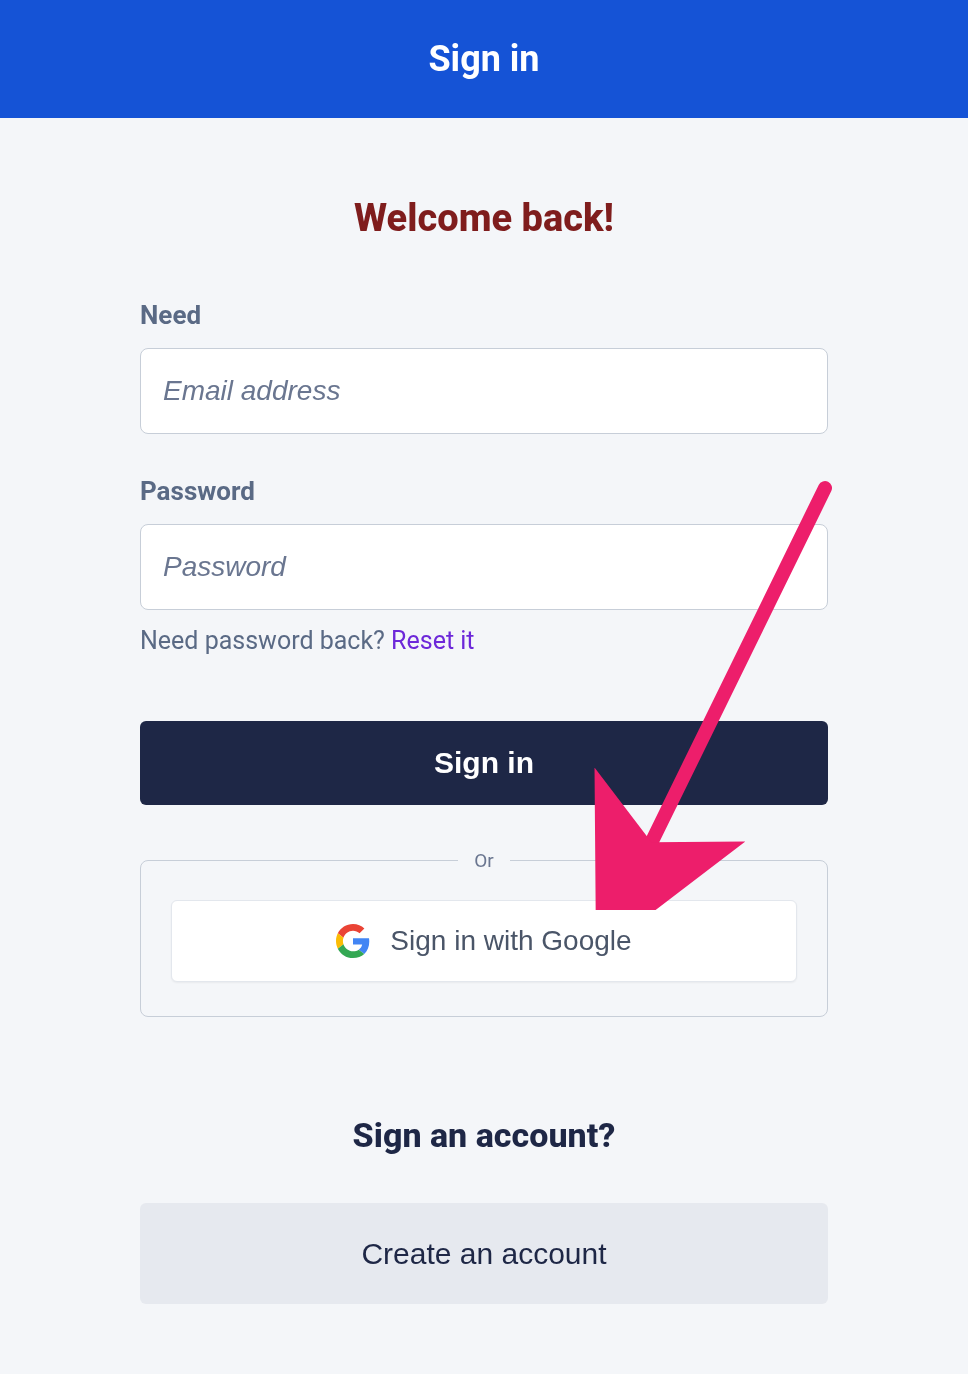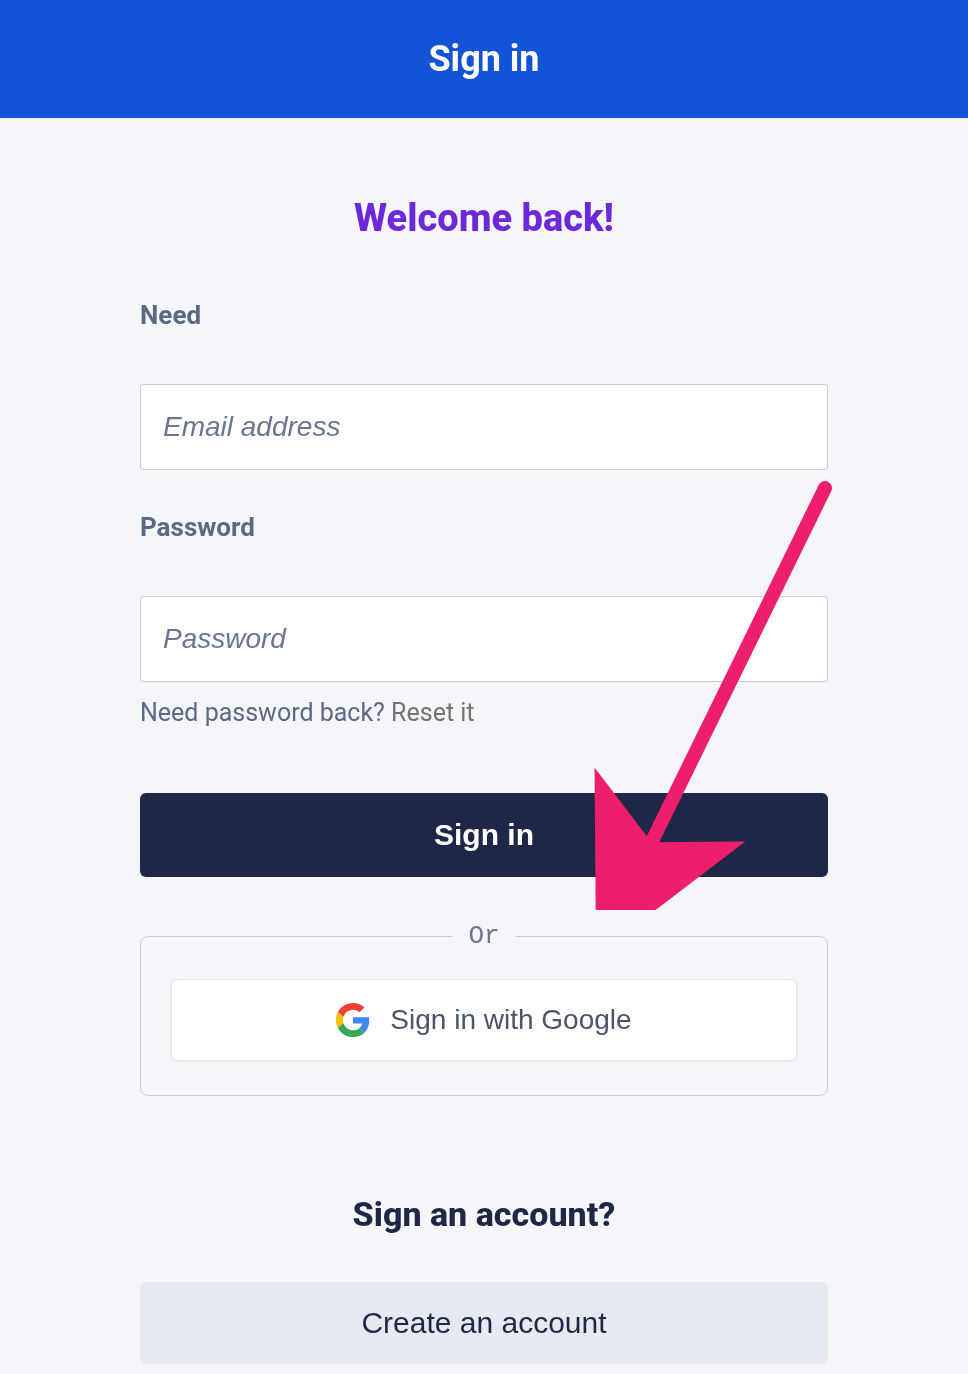--- a/index.html
+++ b/index.html
@@ -23,59 +23,58 @@
     }
     .header-title {
       color: #fff;
       font-size: 36px;
       font-weight: 700;
     }
     .content {
       padding: 78px 140px 0 140px;
     }
     .welcome-title {
-      color: #6d28d9;
+      color: #7f1d1d;
       font-size: 38px;
       font-weight: 800;
       text-align: center;
       margin-bottom: 60px;
     }
     .field-label {
       color: #5a6a85;
       font-size: 26px;
       font-weight: 700;
       margin-bottom: 18px;
       display: block;
     }
     .text-input {
       width: 100%;
       height: 86px;
       border: 1px solid #c7ced8;
-      border-radius: 3px;
+      border-radius: 8px;
       background: #fff;
       font-size: 28px;
       padding: 0 22px;
       color: #1e2746;
       font-style: italic;
-      margin-top: 36px;
     }
     .text-input::placeholder {
       color: #6a7690;
       font-style: italic;
     }
     .field-group {
       margin-bottom: 42px;
     }
     .help-row {
       margin-top: 16px;
       font-size: 25px;
       color: #5a6a85;
     }
     .help-link {
-      color: #737373;
+      color: #6d28d9;
       text-decoration: none;
       text-align: center;
     }
     .signin-button {
       width: 100%;
       height: 84px;
       background: #1e2746;
       color: #fff;
       border: none;
       border-radius: 6px;
@@ -85,27 +84,26 @@
       margin-top: 66px;
     }
     .or-fieldset {
       border: 1px solid #c7ced8;
       border-radius: 8px;
       margin-top: 44px;
       padding: 28px 30px 34px 30px;
       position: relative;
     }
     .or-legend {
-      font-size: 26px;
+      font-size: 19px;
       color: #6a7690;
       padding: 0 16px;
       margin: 0 auto;
       text-align: right;
       background: #f4f6f9;
-      font-family: Liberation Mono, monospace;
     }
     .google-button {
       width: 100%;
       height: 82px;
       background: #fff;
       border: 1px solid #e3e7ed;
       border-radius: 6px;
       display: flex;
       align-items: center;
       justify-content: center;
@@ -123,21 +121,21 @@
     .need-account {
       color: #1e2746;
       font-size: 34px;
       font-weight: 800;
       text-align: center;
       margin-top: 98px;
       margin-bottom: 48px;
     }
     .create-button {
       width: 100%;
-      height: 82px;
+      height: 101px;
       background: #e6e9ef;
       color: #1e2746;
       border: none;
       border-radius: 6px;
       font-size: 30px;
       font-weight: 500;
       cursor: pointer;
     }
     .arrow-annotation {
       position: absolute;

